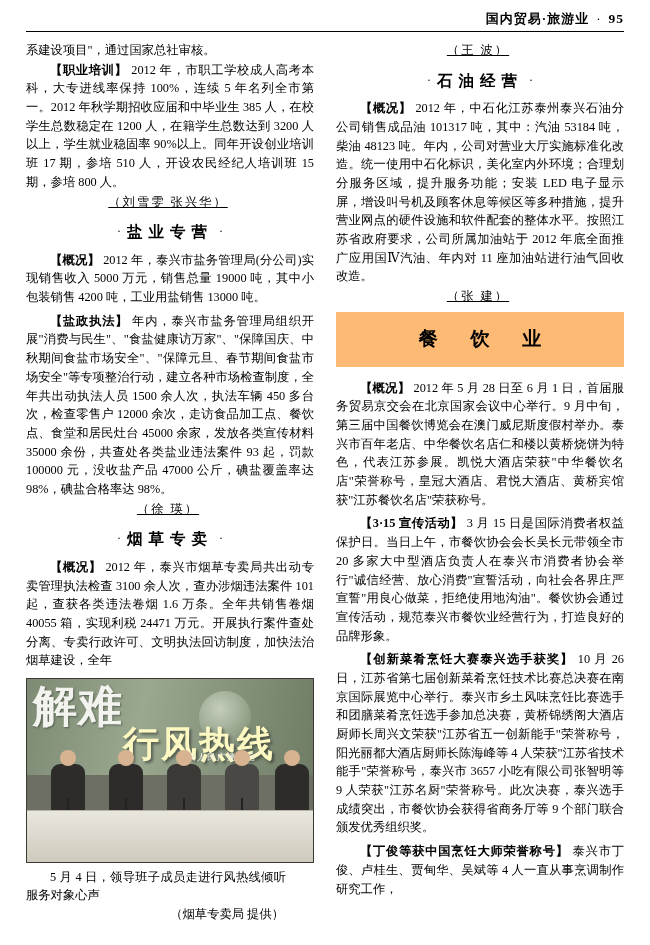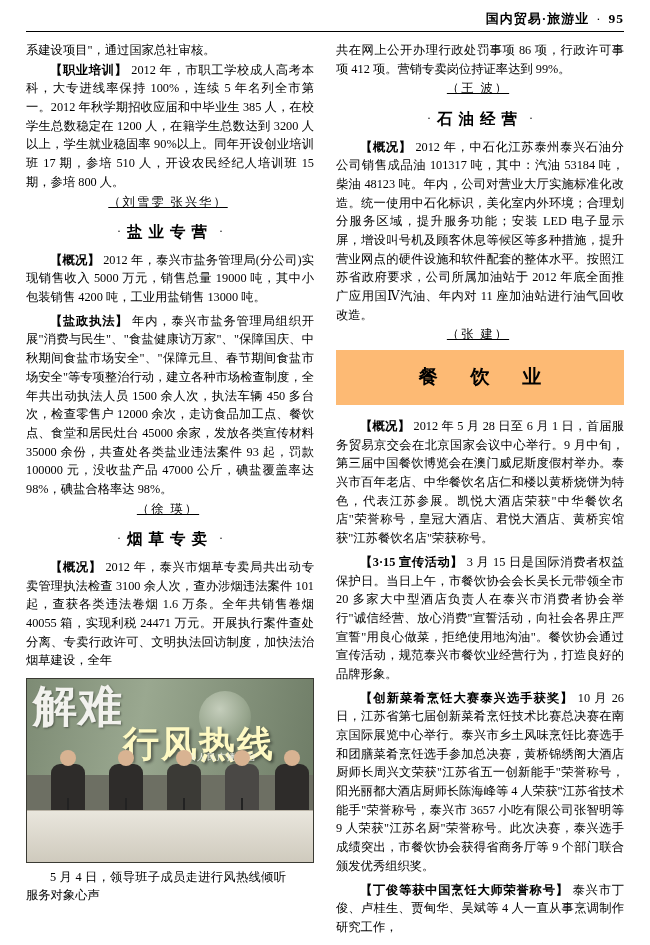--- a/index.html
+++ b/index.html
@@ -274,27 +274,27 @@
           <div class="seated p5">
               <div class="head"></div>
             </div>
           <div class="mic m1"></div>
           <div class="mic m2"></div>
           <div class="mic m3"></div>
           <div class="mic m4"></div>
           <div class="tablefront"></div>
         </div>
         <div class="fig-caption">5 月 4 日，领导班子成员走进行风热线倾听服务对象心声</div>
+        <div class="fig-credit">（烟草专卖局 提供）</div>
       </div>
 
     </div>
 
     <div class="col">
 
-      <p class="para">共在网上公开办理行政处罚事项 86 项，行政许可事项 412 项。营销专卖岗位持证率达到 99%。</p>
 
       <p class="sign"><span class="inner">（王 波）</span></p>
 
       <div class="sec-title">
         <span class="deco">·</span><span>石油经营</span><span class="deco">·</span>
       </div>
 
       <p class="para indent">
         <span class="lead">【概况】</span>
         <span>2012 年，中石化江苏泰州泰兴石油分公司销售成品油 101317 吨，其中：汽油 53184 吨，柴油 48123 吨。年内，公司对营业大厅实施标准化改造。统一使用中石化标识，美化室内外环境；合理划分服务区域，提升服务功能；安装 LED 电子显示屏，增设叫号机及顾客休息等候区等多种措施，提升营业网点的硬件设施和软件配套的整体水平。按照江苏省政府要求，公司所属加油站于 2012 年底全面推广应用国Ⅳ汽油、年内对 11 座加油站进行油气回收改造。</span>

